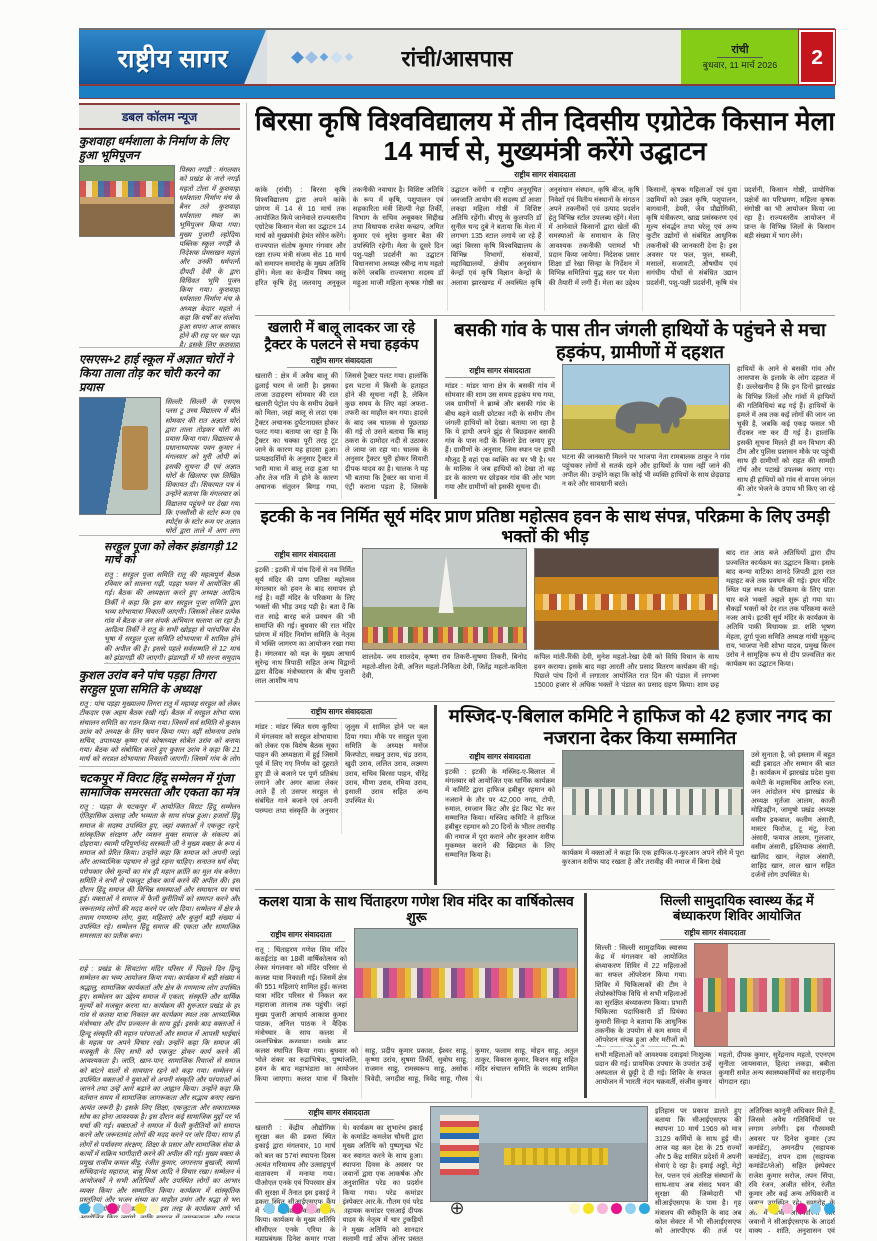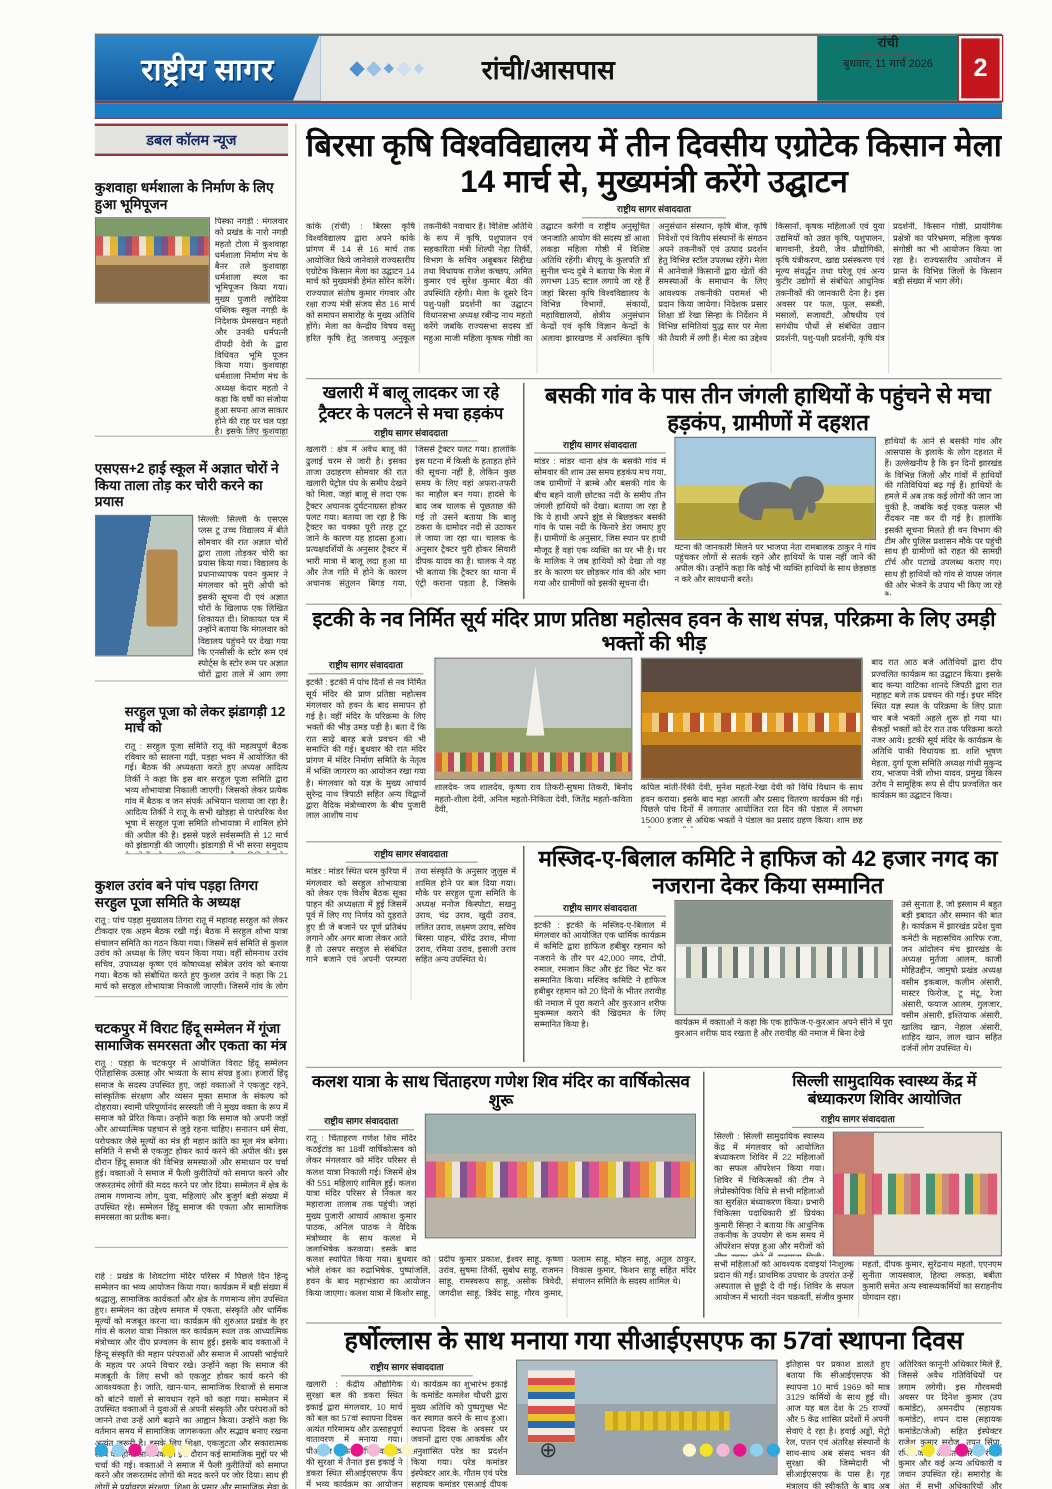--- a/index.html
+++ b/index.html
@@ -15,38 +15,38 @@
   .logo-block .nm{color:#fff;font-size:25px;font-weight:bold;letter-spacing:.5px;
                   text-shadow:1px 1px 0 #0b3c6e;}
   .logo-block::after{content:"";position:absolute;right:-14px;top:0;width:26px;height:100%;
                      background:#d9dee3;transform:skewX(-22deg);}
   .diamonds{display:flex;align-items:center;gap:5px;padding-left:26px;}
   .dm{width:9px;height:9px;transform:rotate(45deg);display:inline-block;}
   .dm1{background:#4d8fd1}.dm2{background:#9cc0e8}.dm3{background:#cfe0f2}
   .dm4{background:#6aa5dc;width:6px;height:6px}.dm5{background:#b7d2ee;width:6px;height:6px}
   .section-title{position:absolute;left:0;right:0;top:12px;text-align:center;
                  font-size:22px;font-weight:bold;color:#111;pointer-events:none;}
-  .edition{display:flex;flex-direction:column;align-items:center;justify-content:flex-start;
-           font-size:9px;line-height:1.25;background:#0f766e;}
+  .edition{display:flex;flex-direction:column;align-items:center;justify-content:center;
+           font-size:9px;line-height:1.25;background:#84cc16;}
   .edition .city{font-weight:bold;font-size:11px;border-bottom:1px solid #555;
                  padding:0 14px 1px;margin-bottom:2px;}
   .pagebox{background:#c4161c;border:2px solid #fff;outline:1px solid #c4161c;
            color:#fff;font-size:21px;font-weight:bold;display:flex;align-items:center;
            justify-content:center;}
   .rule-maroon{height:2px;background:#8c3a3c;}
   .webbar{height:12px;background:#1b7fc4;display:flex;align-items:center;
           justify-content:flex-end;padding-right:6px;border-bottom:1px solid #8c3a3c;}
   .webbar span{color:#fff;font-size:8px;font-weight:bold;margin-top:44px;}
 
   
   .content{display:grid;grid-template-columns:168px 1fr;column-gap:8px;margin-top:4px;}
   .leftcol{border-right:1px solid #bbb;padding-right:6px;}
   .lbox-title{background:#e3e3e0;border-top:2px solid #8c3a3c;border-bottom:2px solid #8c3a3c;
               text-align:center;font-weight:bold;font-size:12px;color:#15275e;padding:3px 0;}
-  .l-art{border-bottom:1px solid #b5b5b5;padding:20px 0 5px;overflow:hidden;}
+  .l-art{border-bottom:1px solid #b5b5b5;padding:4px 0 5px;overflow:hidden;font-style:italic;}
   .l-art h3{margin:0 0 3px;font-size:11.5px;line-height:1.22;font-weight:bold;color:#111;}
   .small-head{font-size:11px !important;}
   .bodytext{font-size:7px;line-height:1.32;text-align:justify;color:#262626;}
   .l-art .bodytext{overflow:hidden;}
 
   .photo{position:relative;border:1px solid #777;overflow:hidden;box-sizing:border-box;}
   .crowd{position:absolute;left:0;right:0;height:16px;opacity:.9;}
 
   .ph-bhumi{background:linear-gradient(180deg,#7d9c6a 0 30%,#caa26b 30% 55%,#8a6b47 55% 100%);}
   .ph-bhumi .crowd{top:22%;background:repeating-linear-gradient(90deg,#d94f4f 0 6px,#f2e9df 6px 12px,#e8b830 12px 18px,#3f6fae 18px 24px,#7a4a8a 24px 30px);}
@@ -82,21 +82,21 @@
   .h-sm{margin:0 0 2px;text-align:center;font-size:14px;line-height:1.18;font-weight:800;color:#0d0d0d;}
   .h-big{margin:0 0 3px;text-align:center;font-size:21px;line-height:1.15;font-weight:800;color:#0d0d0d;}
   .cols{column-gap:7px;column-rule:1px solid #ddd;overflow:hidden;}
   .c6{column-count:6;height:126px;}
   .c2{column-count:2;}
   .c3{column-count:3;}
   .row{display:grid;column-gap:8px;}
   .r2{grid-template-columns:182px 1fr;}
   .r4{grid-template-columns:182px 1fr;}
   .r5{grid-template-columns:1fr 240px;}
-  .vsep{border-right:1px solid #404040;padding-right:6px;}
+  .vsep{border-right:3px solid #404040;padding-right:6px;}
   .flexrow{display:flex;gap:7px;align-items:flex-start;}
   .caption{font-size:7px;line-height:1.3;text-align:justify;margin-top:2px;color:#262626;}
 
   
   .regbar{position:absolute;left:79px;right:42px;bottom:24px;display:flex;
           align-items:center;justify-content:space-between;}
   .dots{display:flex;gap:3px;}
   .dot{width:11px;height:11px;border-radius:50%;}
   .d-cyan{background:#2fa8e0}.d-lblue{background:#8fd0f0}.d-mag{background:#e8148c}
   .d-pink{background:#f6b6d8}.d-yel{background:#f5e327}.d-cream{background:#fdf6c9}
@@ -280,21 +280,20 @@
               <div class="bodytext" style="flex:0 0 92px;height:104px;overflow:hidden;">सिल्ली : सिल्ली सामुदायिक स्वास्थ्य केंद्र में मंगलवार को आयोजित बंध्याकरण शिविर में 22 महिलाओं का सफल ऑपरेशन किया गया। शिविर में चिकित्सकों की टीम ने लेप्रोस्कोपिक विधि से सभी महिलाओं का सुरक्षित बंध्याकरण किया। प्रभारी चिकित्सा पदाधिकारी डॉ प्रियंका कुमारी सिन्हा ने बताया कि आधुनिक तकनीक के उपयोग से कम समय में ऑपरेशन संपन्न हुआ और मरीजों को शीघ्र स्वस्थ होने में सहायता मिली। नसबंदी के बाद</div>
               <div class="photo ph-health" style="flex:1 1 auto;height:104px;">
                 <div class="crowd"></div>
               </div>
             </div>
             <div class="bodytext cols c2" style="height:48px;margin-top:3px;">सभी महिलाओं को आवश्यक दवाइयां निःशुल्क प्रदान की गईं। प्राथमिक उपचार के उपरांत उन्हें अस्पताल से छुट्टी दे दी गई। शिविर के सफल आयोजन में भारती नंदन चक्रवर्ती, संजीव कुमार महतो, दीपक कुमार, सुरेंद्रनाथ महतो, एएनएम सुनीता जायसवाल, हिल्दा लकड़ा, बबीता कुमारी समेत अन्य स्वास्थ्यकर्मियों का सराहनीय योगदान रहा।</div>
           </div>
         </div>
 
         <div class="sec" style="border-bottom:none;">
-          <h2 class="h-big">हर्षोल्लास के साथ मनाया गया सीआईएसएफ का 57वां स्थापना दिवस</h2>
           <div class="flexrow">
             <div style="flex:0 0 168px;">
               <div class="byline" style="width:110px;">राष्ट्रीय सागर संवाददाता</div>
               <div class="bodytext cols c2" style="height:122px;">खलारी : केंद्रीय औद्योगिक सुरक्षा बल की डकरा स्थित इकाई द्वारा मंगलवार, 10 मार्च को बल का 57वां स्थापना दिवस अत्यंत गरिमामय और उत्साहपूर्ण वातावरण में मनाया गया। पीओएल एनके एवं पिपरवार क्षेत्र की सुरक्षा में तैनात इस इकाई ने डकरा स्थित सीआईएसएफ कैंप में भव्य कार्यक्रम का आयोजन किया। कार्यक्रम के मुख्य अतिथि सीसीएल एनके एरिया के महाप्रबंधक दिनेश कुमार गुप्ता थे। कार्यक्रम का शुभारंभ इकाई के कमांडेंट कमलेश चौधरी द्वारा मुख्य अतिथि को पुष्पगुच्छ भेंट कर स्वागत करने के साथ हुआ। स्थापना दिवस के अवसर पर जवानों द्वारा एक आकर्षक और अनुशासित परेड का प्रदर्शन किया गया। परेड कमांडर इंस्पेक्टर आर.के. गौतम एवं परेड सहायक कमांडर एसआई दीपक यादव के नेतृत्व में चार टुकड़ियों ने मुख्य अतिथि को शानदार सलामी गार्ड ऑफ ऑनर प्रस्तुत किया। समारोह को संबोधित करते हुए मुख्य अतिथि दिनेश कुमार गुप्ता ने कहा कि कोल सेक्टर जैसे महत्वपूर्ण औद्योगिक क्षेत्रों में सीआईएसएफ की भूमिका अत्यंत सराहनीय है। उन्होंने बल की सतर्कता और</div>
             </div>
             <div style="flex:0 0 218px;">
               <div class="photo ph-parade" style="width:218px;height:96px;">
                 <div class="tent"></div>
                   <div class="band"></div>
               </div>

